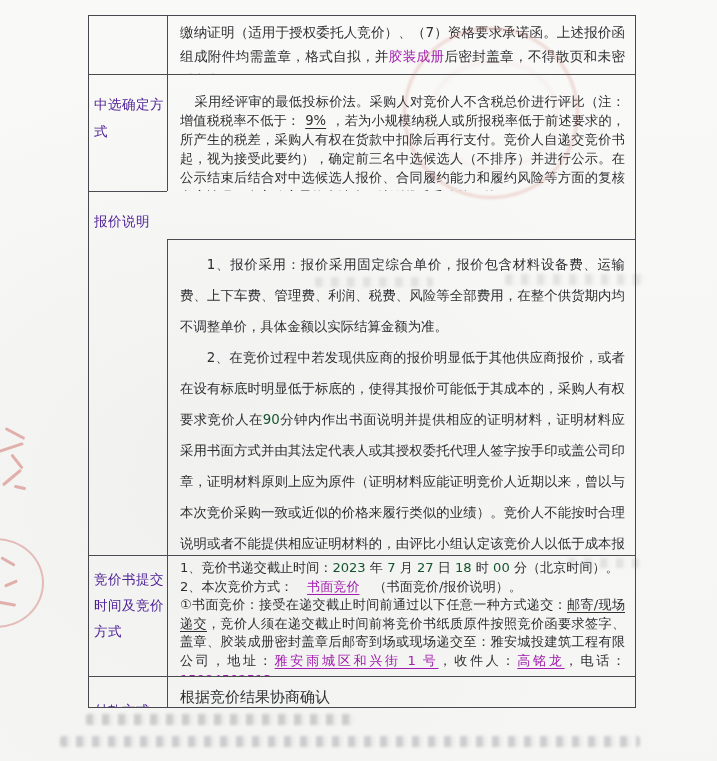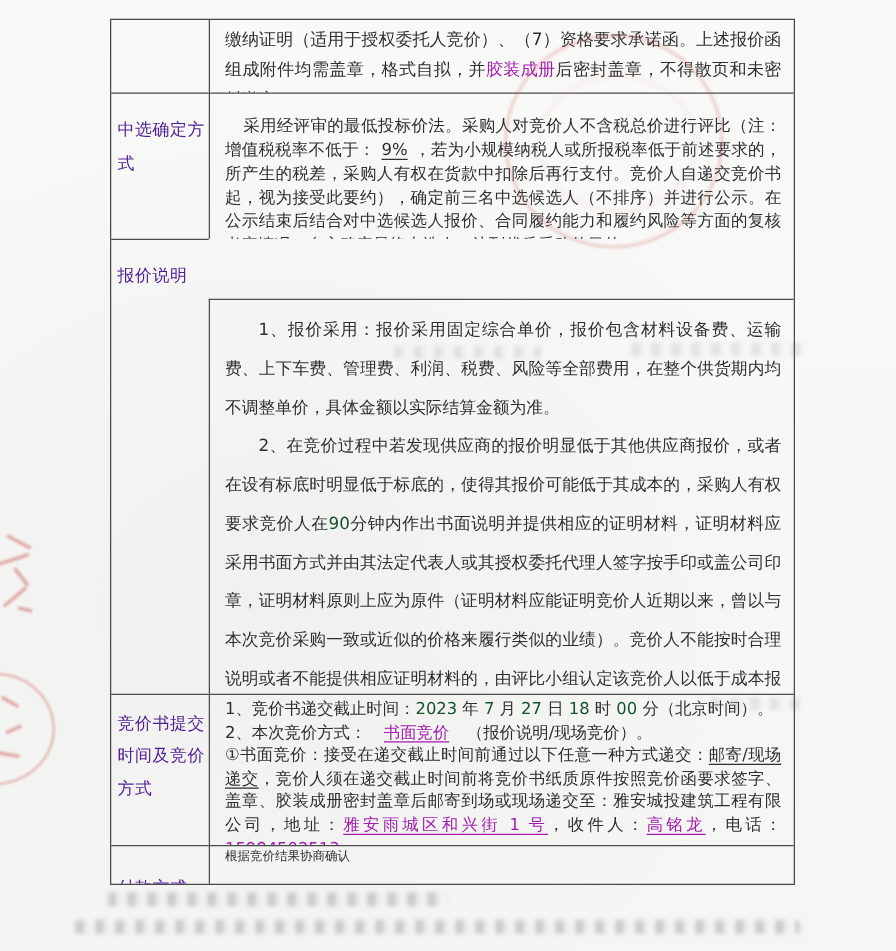--- a/index.html
+++ b/index.html
@@ -48,21 +48,21 @@
   .label-cell.row5 { padding-top: 20px; }
 
   .content-cell { padding: 0 10px 0 12px; }
 
   .r1 { font-size: 13.6px; line-height: 24px; padding-top: 4px; text-align: justify; }
   .r2 { font-size: 13.2px; line-height: 19px; padding-top: 17px; text-align: justify; }
   .r2 p { text-indent: 1.1em; }
   .r3 { font-size: 13.4px; line-height: 31px; padding-top: 9px; text-align: justify; margin-top: 48px; }
   .r3 p { text-indent: 2em; }
   .r4 { font-size: 13.1px; line-height: 18.6px; padding-top: 3px; text-align: justify; }
-  .r5 { font-size: 10px; padding-top: 1px; }
+  .r5 { font-size: 15px; padding-top: 11px; }
 
   .faded { color: #a21caf; }
   .num { color: #14532d; }
   .u { text-decoration: underline; text-underline-offset: 3px; }
   .u-pad { padding: 0 14px; }
   .u9 { padding: 0 5px; }
 
   
   .seal-main {
     position: absolute; left: 403px; top: 27px;
@@ -125,21 +125,21 @@
   <div class="cell content content-cell r3">
     <p>1、报价采用：报价采用固定综合单价，报价包含材料设备费、运输费、上下车费、管理费、利润、税费、风险等全部费用，在整个供货期内均不调整单价，具体金额以实际结算金额为准。</p>
     <p><span>2、在竞价过程中若发现供应商的报价明显低于其他供应商报价，或者在设有标底时明显低于标底的，使得其报价可能低于其成本的，采购人有权要求竞价人在</span><span class="num">90</span><span>分钟内作出书面说明并提供相应的证明材料，证明材料应采用书面方式并由其法定代表人或其授权委托代理人签字按手印或盖公司印章，证明材料原则上应为原件（证明材料应能证明竞价人近期以来，曾以与本次竞价采购一致或近似的价格来履行类似的业绩）。竞价人不能按时合理说明或者不能提供相应证明材料的，由评比小组认定该竞价人以低于成本报价竞标，其报价作无效处理，并有权将该竞价人列入采购人黑名单。</span></p>
   </div>
 
   <div class="cell label-cell tight">
     <span>竞价书提交时间及竞价方式</span>
   </div>
   <div class="cell content content-cell r4">
     <p><span>1、竞价书递交截止时间：</span><span class="num">2023</span><span> 年 </span><span class="num">7</span><span> 月 </span><span class="num">27</span><span> 日 </span><span class="num">18</span><span> 时 </span><span class="num">00</span><span> 分（北京时间）。</span></p>
-    <p><span>2、本次竞价方式：</span><span class="u u-pad faded">书面竞价</span><span>（报价说明/现场竞价）。</span></p>
+    <p><span>2、本次竞价方式：</span><span class="u u-pad faded">书面竞价</span><span>（书面竞价/报价说明）。</span></p>
     <p><span>①书面竞价：接受在递交截止时间前通过以下任意一种方式递交：</span><span class="u">邮寄/现场递交</span><span>，竞价人须在递交截止时间前将竞价书纸质原件按照竞价函要求签字、盖章、胶装成册密封盖章后邮寄到场或现场递交至：雅安城投建筑工程有限公司，地址：</span><span class="u faded">雅安雨城区和兴街 1 号</span><span>，收件人：</span><span class="u faded">高铭龙</span><span>，电话：</span><span class="u faded">15984502513</span><span>。</span></p>
   </div>
 
   <div class="cell label-cell row5">
     <span>付款方式</span>
   </div>
   <div class="cell content content-cell r5">
     <p>根据竞价结果协商确认</p>
   </div>
 

